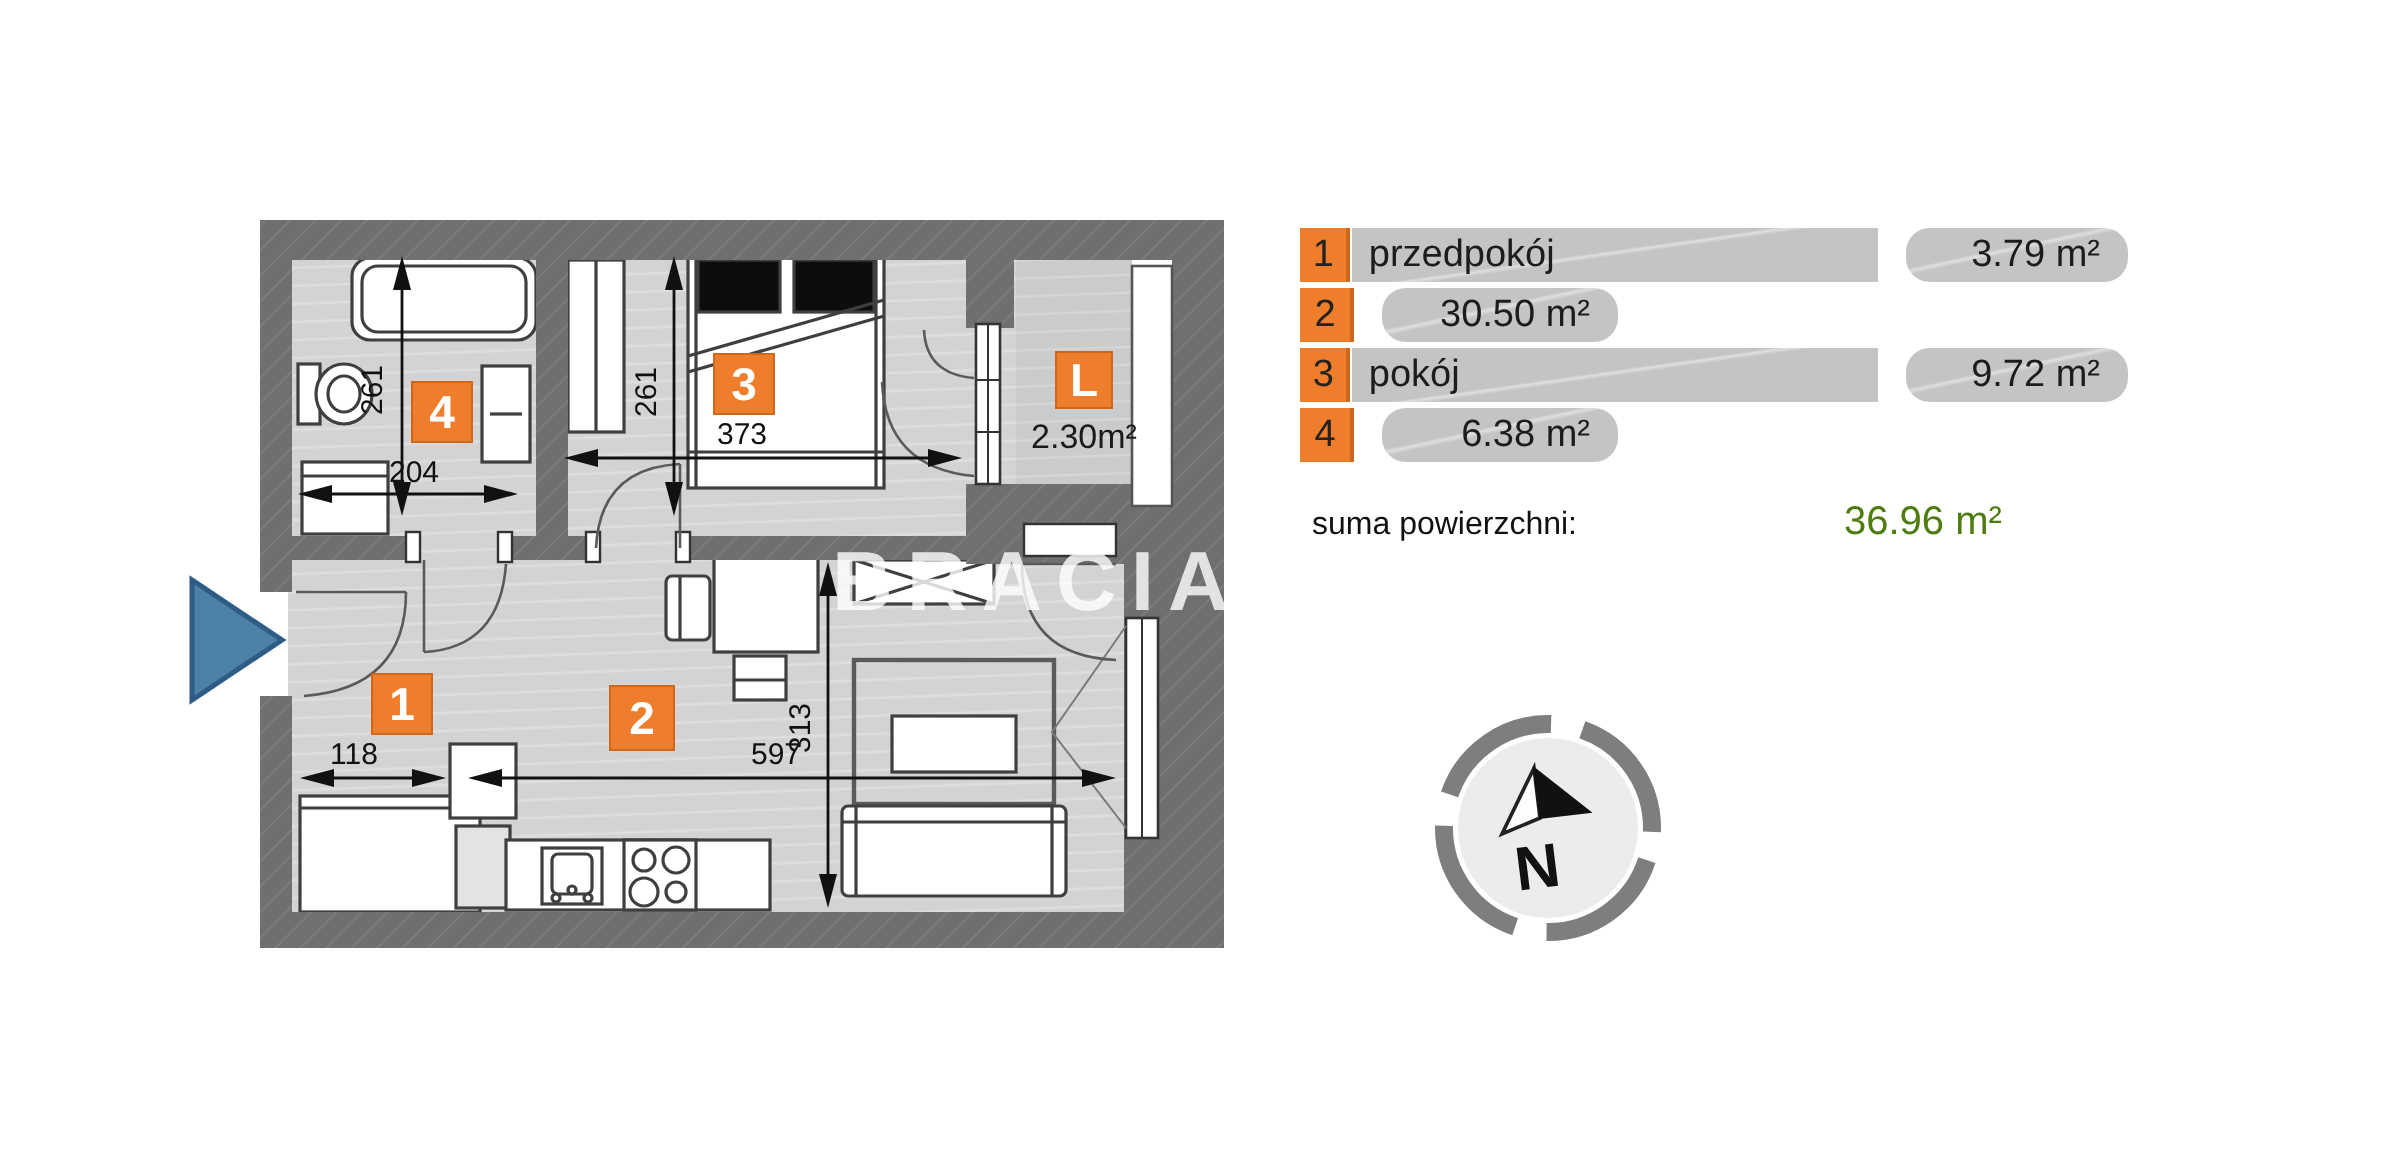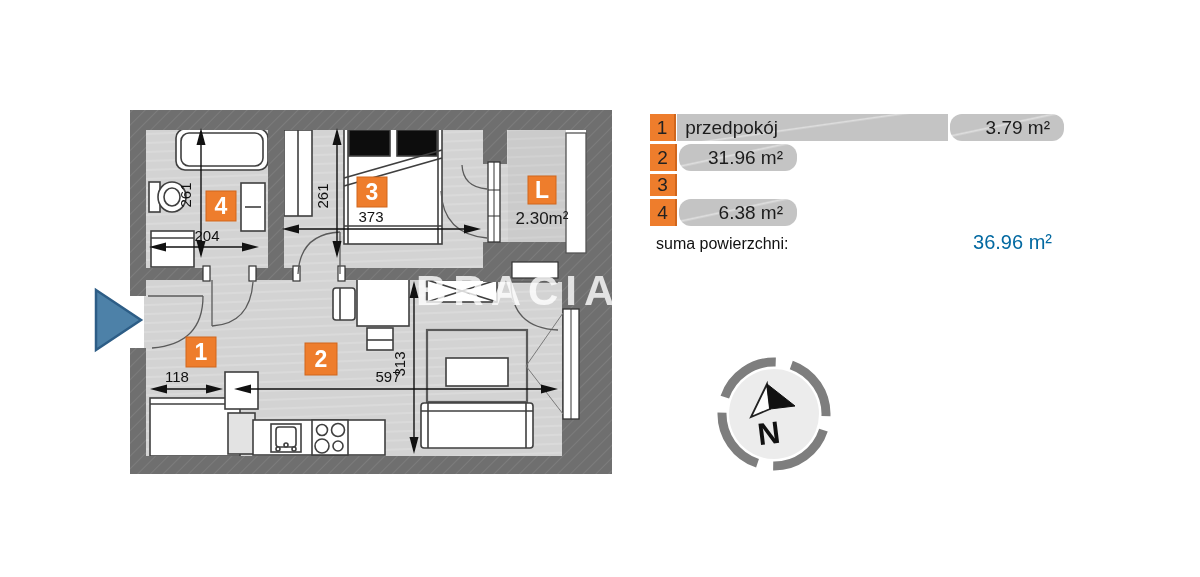--- a/index.html
+++ b/index.html
@@ -9,26 +9,26 @@
 
   
   #legend{position:absolute;left:650px;top:114px;width:414px;}
   .lrow{display:flex;margin-bottom:3px;}
   .lbadge{width:25px;background:#ee7d2c;border-right:2px solid #d0661c;
           display:flex;align-items:center;justify-content:center;
           font-size:19px;color:#222;}
   .lname{width:272px;background:#c4c4c4;margin-left:1px;padding:1px 0 1px 8px;
          font-size:19px;line-height:25px;color:#1c1c1c;
          background-image:linear-gradient(172deg,rgba(255,255,255,0) 46%,rgba(255,255,255,.45) 48%,rgba(255,255,255,0) 51%);}
-  .lval{width:104px;background:#c4c4c4;margin-left:2px;padding:1px 14px 1px 0;
+  .lval{width:104px;background:#c4c4c4;margin-left:14px;padding:1px 14px 1px 0;
         font-size:19px;line-height:25px;color:#1c1c1c;text-align:right;
         background-image:linear-gradient(168deg,rgba(255,255,255,0) 40%,rgba(255,255,255,.45) 43%,rgba(255,255,255,0) 47%);border-radius:12px;}
-  #total-row{display:flex;margin-top:5px;align-items:baseline;}
+  #total-row{display:flex;margin-top:19px;align-items:baseline;}
   #total-label{flex:1;padding-left:6px;font-size:16px;color:#111;}
-  #total-value{width:130px;text-align:right;padding-right:12px;font-size:20px;color:#0369a1;}
+  #total-value{width:130px;padding-right:12px;font-size:20px;color:#4d7c0f;}
 </style>
 </head>
 <body>
 
 <div id="stage">
 
 <svg id="plan-svg" width="1200" height="577" viewBox="0 0 1200 577" xmlns="http://www.w3.org/2000/svg">
 
   <defs>
     <pattern id="wall" width="9" height="9" patternUnits="userSpaceOnUse" patternTransform="rotate(45)">
@@ -282,24 +282,26 @@
 </svg>
 
 <div id="legend">
   <div class="lrow">
     <div class="lbadge">1</div>
     <div class="lname">przedpokój</div>
     <div class="lval">3.79 m²</div>
   </div>
   <div class="lrow">
     <div class="lbadge">2</div>
-    <div class="lval">31.96 m²</div>
+    <div class="lval">30.50 m²</div>
   </div>
   <div class="lrow">
     <div class="lbadge">3</div>
+    <div class="lname">pokój</div>
+    <div class="lval">9.72 m²</div>
   </div>
   <div class="lrow">
     <div class="lbadge">4</div>
     <div class="lval">6.38 m²</div>
   </div>
   <div id="total-row">
     <div id="total-label">suma powierzchni:</div>
     <div id="total-value">36.96 m²</div>
   </div>
 </div>

